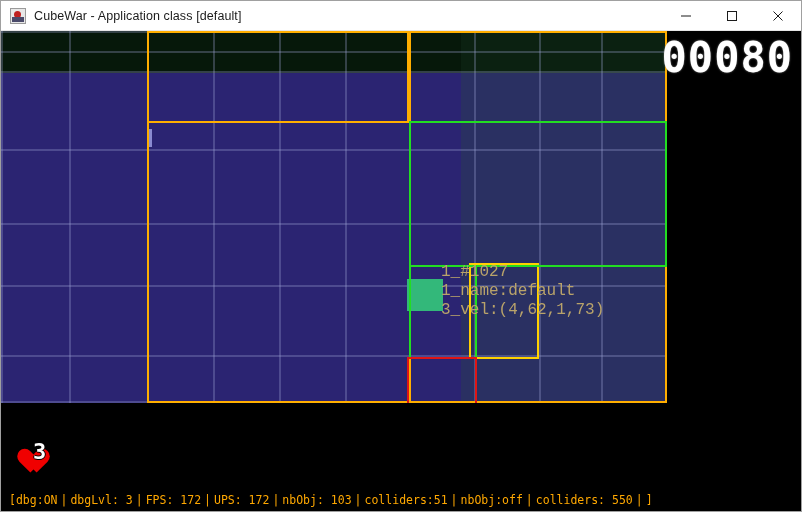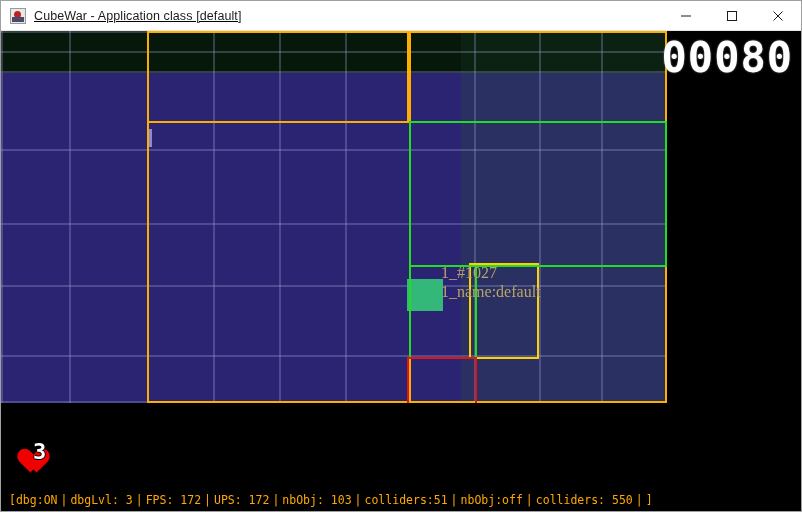--- a/index.html
+++ b/index.html
@@ -17,21 +17,20 @@
     background: #000;
     border: 1px solid #a0a0a0;
     overflow: hidden;
   }
   #titlebar {
     position: absolute; left: 0; top: 0;
     width: 800px; height: 30px;
     background: #ffffff;
     display: flex; align-items: center;
     border-bottom: 1px solid #e6e6e6;
-    text-decoration: underline;
   }
   #app-icon {
     width: 16px; height: 16px;
     margin-left: 9px; margin-right: 8px;
     position: relative;
     background: #e8e8e8;
     border: 1px solid #9a9a9a;
     flex: 0 0 auto;
   }
   #app-icon::before {
@@ -133,21 +132,21 @@
   #lives-count {
     font-family: "DejaVu Sans Mono", monospace;
     font-size: 22px; font-weight: bold; color: #ffffff;
     margin-left: -8px; position: relative; z-index: 3;
     text-shadow: -1px 0 0 #000, 1px 0 0 #000, 0 -1px 0 #000, 0 1px 0 #000;
   }
 
   
   #dbg-overlay {
     position: absolute; left: 440px; top: 232px;
-    font-family: Liberation Serif, serif;
+    font-family: Liberation Mono, monospace;
     font-size: 16px;
     line-height: 19px;
     color: #b9a36a;
     white-space: pre;
     z-index: 20;
   }
   #dbg-overlay div { white-space: pre; }
 
   
   #statusbar {
@@ -226,21 +225,21 @@
           <div class="box box-orange" style="left: 146px; top: 0px; width: 520px; height: 372px; border-width: 2px;"></div>
           <div class="box box-orange" style="left: 146px; top: 0px; width: 262px; height: 92px; border-width: 2px;"></div>
           <div class="box box-orange" style="left: 408px; top: 0px; width: 258px; height: 372px; border-width: 2px;"></div>
           <div class="box box-yellow" style="left: 468px; top: 232px; width: 70px; height: 96px; border-width: 2px;"></div>
           <div class="box box-green" style="left: 408px; top: 90px; width: 258px; height: 146px; border-width: 2px;"></div>
           <div class="box box-green" style="left: 408px; top: 234px; width: 68px; height: 94px; border-width: 2px;"></div>
           <div class="box box-red" style="left: 406px; top: 326px; width: 70px; height: 74px; border-width: 2px;"></div>
         </div>
     </div>
 
-    <div id="dbg-overlay"><div>1_#1027</div><div>1_name:default</div></div>
+    <div id="dbg-overlay"><div>1_#1027</div><div>1_name:default</div><div>3_vel:(4,62,1,73)</div></div>
 
     <div id="score">00080</div>
 
     <div id="lives">
       <div id="heart"></div>
       <span id="lives-count">3</span>
     </div>
 
     <div id="statusbar">
         <span>[</span>

